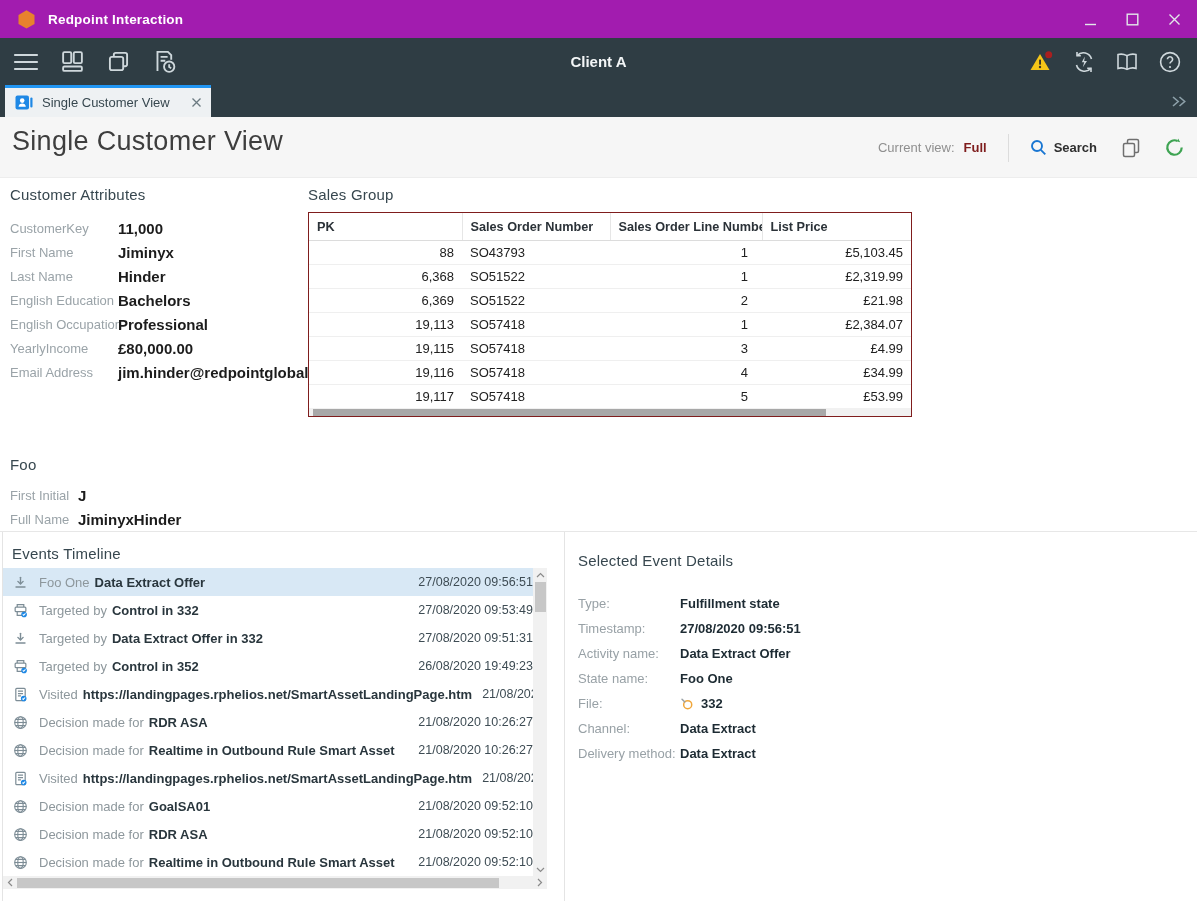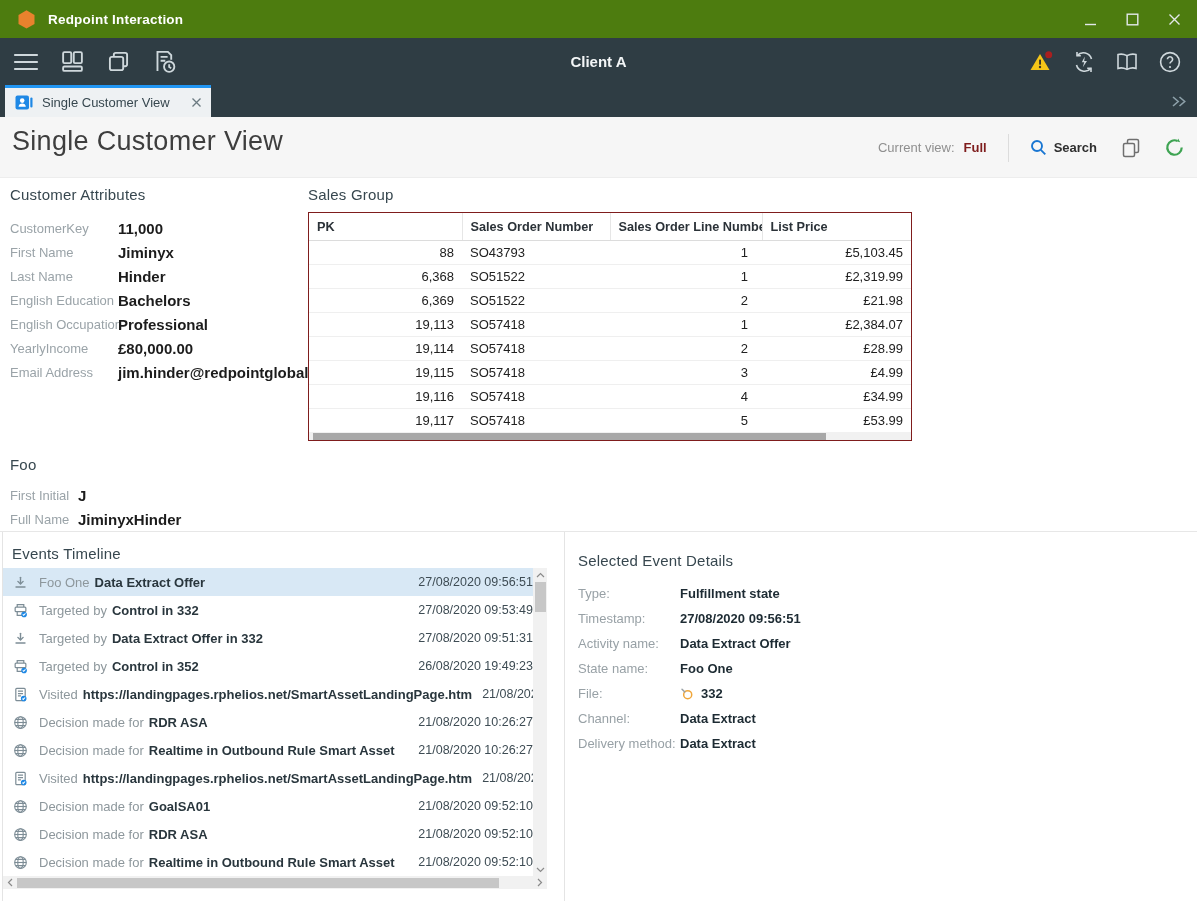--- a/index.html
+++ b/index.html
@@ -2,21 +2,21 @@
 <html><head>
 <meta charset="utf-8">
 <style>
   html,body{margin:0;padding:0;}
   body{
     width:1197px;height:901px;position:relative;overflow:hidden;
     background:#ffffff;font-family:"Liberation Sans",sans-serif;
     -webkit-font-smoothing:antialiased;
   }
   
-  .titlebar{position:absolute;left:0;top:0;width:1197px;height:38px;background:#4d7c0f;display:flex;align-items:center;}
+  .titlebar{position:absolute;left:0;top:0;width:1197px;height:38px;background:#a21caf;display:flex;align-items:center;}
   .logo{margin-left:18px;display:flex;align-items:center;}
   .app-title{margin-left:13px;color:#ffffff;font-size:13.5px;font-weight:700;letter-spacing:.2px;}
   .win-controls{position:absolute;right:14px;top:0;height:38px;display:flex;align-items:center;gap:24px;}
   .winbtn{display:flex;align-items:center;justify-content:center;width:18px;height:18px;cursor:default;}
 
   .toolbar{position:absolute;left:0;top:38px;width:1197px;height:47px;background:#2f3d44;}
   .tb-left{position:absolute;left:10px;top:0;height:47px;display:flex;align-items:center;gap:14px;}
   .tb-btn{width:32px;height:34px;display:flex;align-items:center;justify-content:center;}
   .tb-title{position:absolute;left:0;right:0;top:0;height:47px;display:flex;align-items:center;justify-content:center;color:#f3f6f7;font-size:15px;font-weight:700;}
   .tb-right{position:absolute;right:14px;top:0;height:47px;display:flex;align-items:center;gap:17px;}
@@ -85,21 +85,21 @@
   .vs-up{top:0;} .vs-down{bottom:0;}
   .vs-thumb{position:absolute;left:1.5px;top:14px;width:11px;height:30px;background:#c7c7c7;}
   .ev-hscroll{position:absolute;left:0;top:344px;width:544px;height:13px;background:#f1f1f1;}
   .hs-arrow{position:absolute;top:0;width:14px;height:13px;display:flex;align-items:center;justify-content:center;}
   .hs-left{left:0;} .hs-right{right:0;}
   .hs-thumb{position:absolute;left:14px;top:1.5px;height:10px;width:482px;background:#c7c7c7;}
 
   .details-panel{position:absolute;left:566px;top:7px;width:631px;height:369px;}
   .details-panel .sec-title{position:absolute;left:12px;top:13px;}
   #details-fields{position:absolute;left:12px;top:47px;}
-  .dfield{height:25px;display:flex;align-items:flex-start;white-space:nowrap;}
+  .dfield{height:25px;display:flex;align-items:flex-end;white-space:nowrap;}
   .dlabel{display:inline-block;width:102px;flex:0 0 102px;color:#98a1a6;font-size:13px;}
   .dvalue{color:#1d2b33;font-size:13px;font-weight:600;display:flex;align-items:center;gap:7px;}
   .dicon{display:flex;align-items:center;}
 </style>
 </head>
 <body>
 
 <div class="titlebar">
   <span class="logo">
     <svg width="17" height="19" viewBox="0 0 17 19">
@@ -314,26 +314,20 @@
             <td class="ar">6,369</td>
             <td class="al">SO51522</td>
             <td class="ar pad-r">2</td>
             <td class="ar">£21.98</td>
           </tr>
           <tr>
             <td class="ar">19,113</td>
             <td class="al">SO57418</td>
             <td class="ar pad-r">1</td>
             <td class="ar">£2,384.07</td>
-          </tr>
-          <tr>
-            <td class="ar">19,114</td>
-            <td class="al">SO57418</td>
-            <td class="ar pad-r">2</td>
-            <td class="ar">£28.99</td>
           </tr>
           <tr>
             <td class="ar">19,115</td>
             <td class="al">SO57418</td>
             <td class="ar pad-r">3</td>
             <td class="ar">£4.99</td>
           </tr>
           <tr>
             <td class="ar">19,116</td>
             <td class="al">SO57418</td>

